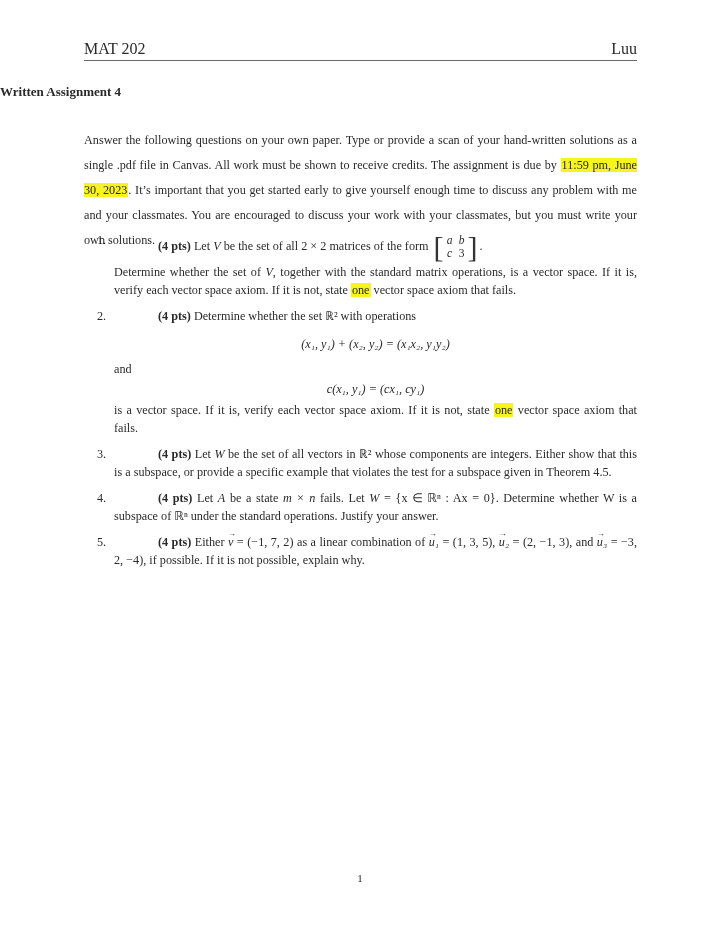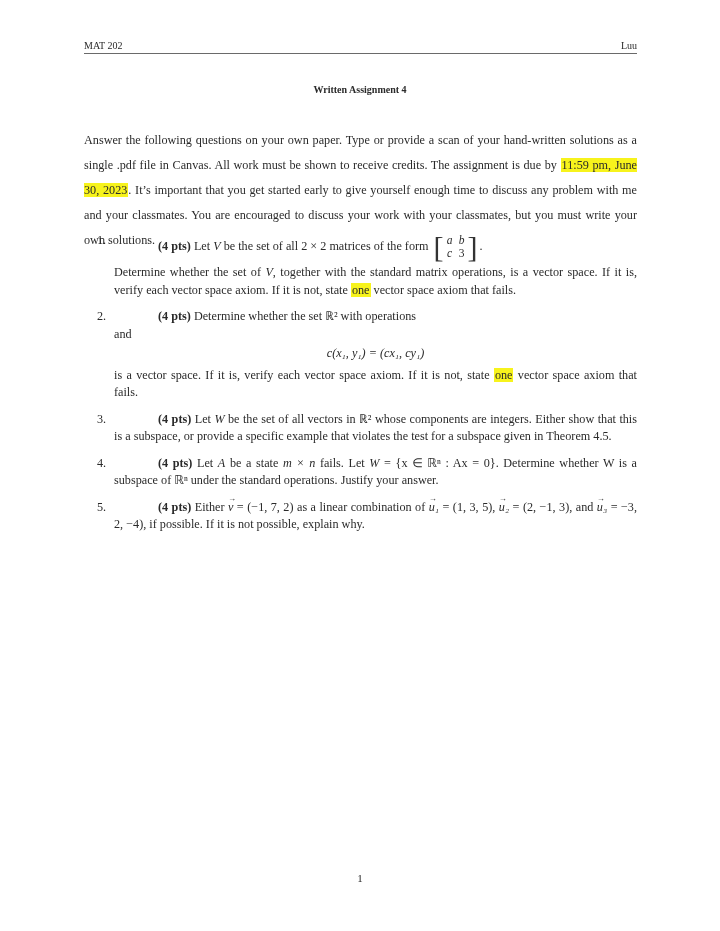--- a/index.html
+++ b/index.html
@@ -5,27 +5,27 @@
   html, body { margin: 0; padding: 0; background: #ffffff; }
   body {
     width: 720px; height: 931px; position: relative; overflow: hidden;
     font-family: "DejaVu Serif", "Liberation Serif", serif;
     color: #2a2a2a;
   }
   .page { position: absolute; left: 0; top: 0; width: 720px; height: 931px; }
   .header {
     position: absolute; left: 84px; top: 40px; width: 553px;
     display: flex; justify-content: space-between; align-items: flex-end;
-    font-size: 10px; padding-bottom: 2px;
+    font-size: 16px; padding-bottom: 2px;
     border-bottom: 1px solid #6a6a6a;
     font-family: "Liberation Serif", serif;
   }
   .title {
-    position: absolute; left: 0; top: 84px; width: 720px; text-align: center;
-    font-weight: bold; font-size: 10px; font-family: "Liberation Serif", serif;
+    position: absolute; left: 0; top: 84px; width: 720px; text-align: left;
+    font-weight: bold; font-size: 13px; font-family: "Liberation Serif", serif;
   }
   .intro {
     position: absolute; left: 84px; top: 128px; width: 553px;
     font-size: 12.2px; line-height: 25px; text-align: justify;
     font-family: "Liberation Serif", serif;
   }
   .hl { background: #f7f31c; padding: 0 1px; }
   .problems {
     position: absolute; left: 84px; top: 232px; width: 553px;
     font-family: "Liberation Serif", serif; font-size: 12.2px; line-height: 17.5px;
@@ -88,20 +88,21 @@
         <span class="bracket">]</span>
       </span><span>.</span>
       <div style="margin-top:2px;">
         <span>Determine whether the set of </span><span class="it">V</span><span>, together with the standard matrix operations, is a vector space. If it is, verify each vector space axiom. If it is not, state </span><span class="hl">one</span><span> vector space axiom that fails.</span>
       </div>
     </div>
 
     <div class="prob" style="margin-top:9px;">
       <span class="num">2.</span>
       <span class="pts">(4 pts)</span><span> Determine whether the set ℝ² with operations</span>
+      <div class="display it" style="margin-top:10px;">(x₁, y₁) + (x₂, y₂) = (x₁x₂, y₁y₂)</div>
       <div class="and">and</div>
       <div class="display it" style="margin-top:2px; margin-bottom:4px;">c(x₁, y₁) = (cx₁, cy₁)</div>
       <div>
         <span>is a vector space. If it is, verify each vector space axiom. If it is not, state </span><span class="hl">one</span><span> vector space axiom that fails.</span>
       </div>
     </div>
 
     <div class="prob" style="margin-top:9px;">
       <span class="num">3.</span>
       <span class="pts">(4 pts)</span><span> Let </span><span class="it">W</span><span> be the set of all vectors in ℝ² whose components are integers. Either show that this is a subspace, or provide a specific example that violates the test for a subspace given in Theorem 4.5.</span>

